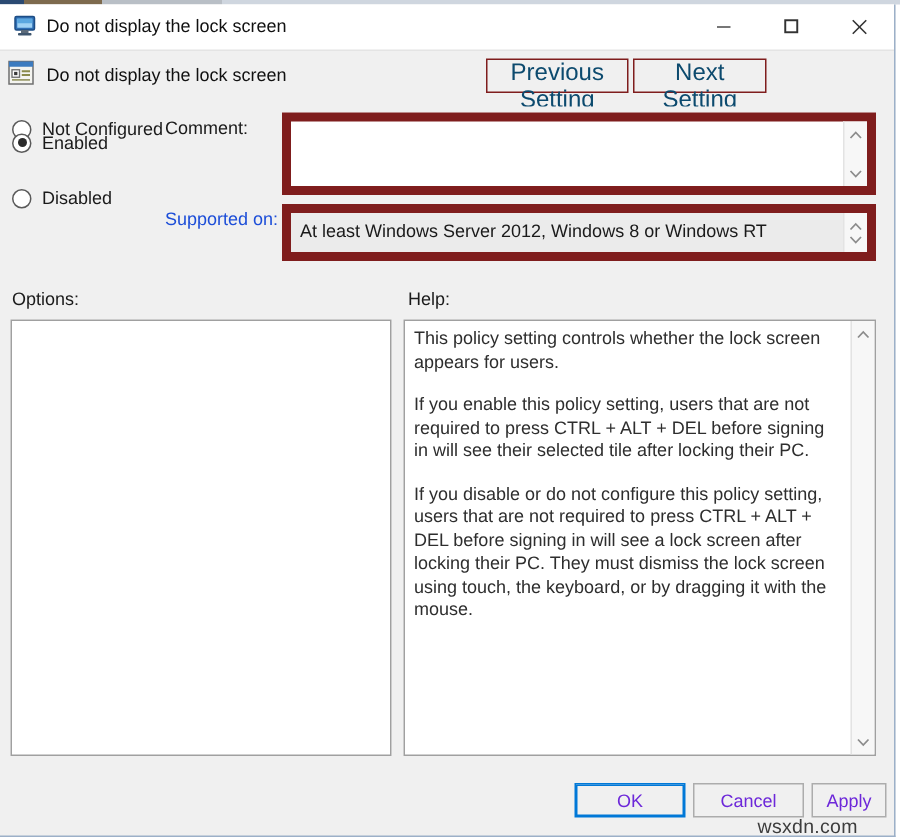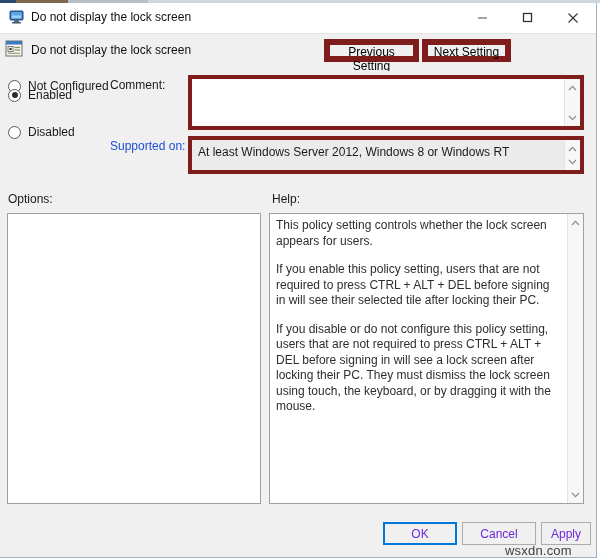--- a/index.html
+++ b/index.html
@@ -99,24 +99,24 @@
     left: 31px; top: 9px;
     font-size: 12px;
     color: #111111;
     white-space: nowrap;
   }
   .navbtn {
     position: absolute;
     top: 5px;
     height: 23px;
     background: #f0f0f0;
-    border: 6px solid #7f1d1d;
+    border: 1px solid #7f1d1d;
     font-family: "Liberation Sans", sans-serif;
-    font-size: 12px;
-    color: #000000;
+    font-size: 16px;
+    color: #0c4a6e;
     padding: 0;
     cursor: default;
   }
   #btn-prev { left: 324px; width: 95px; }
   #btn-next { left: 422px; width: 89px; }
 
   
   #settings {
     position: relative;
     height: 115px;
@@ -165,21 +165,21 @@
   #lbl-supported {
     position: absolute;
     left: 110px; top: 68px;
     font-size: 12px;
     color: #1d4ed8;
   }
 
   .field-box {
     position: absolute;
     background: #ffffff;
-    border: 4px solid #7f1d1d;
+    border: 6px solid #7f1d1d;
     box-sizing: border-box;
   }
   #comment-box {
     left: 188px; top: 4px;
     width: 396px; height: 55px;
   }
   #supported-box {
     left: 188px; top: 65px;
     width: 396px; height: 38px;
     background: #ebebeb;

